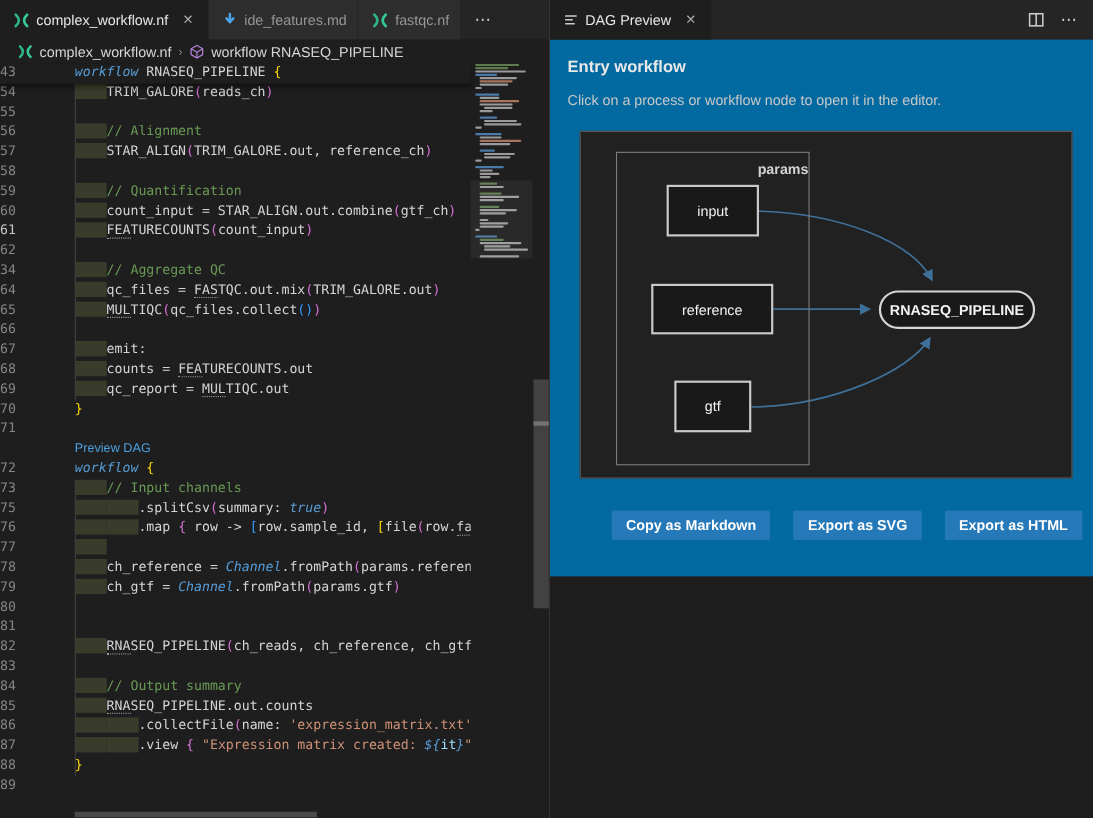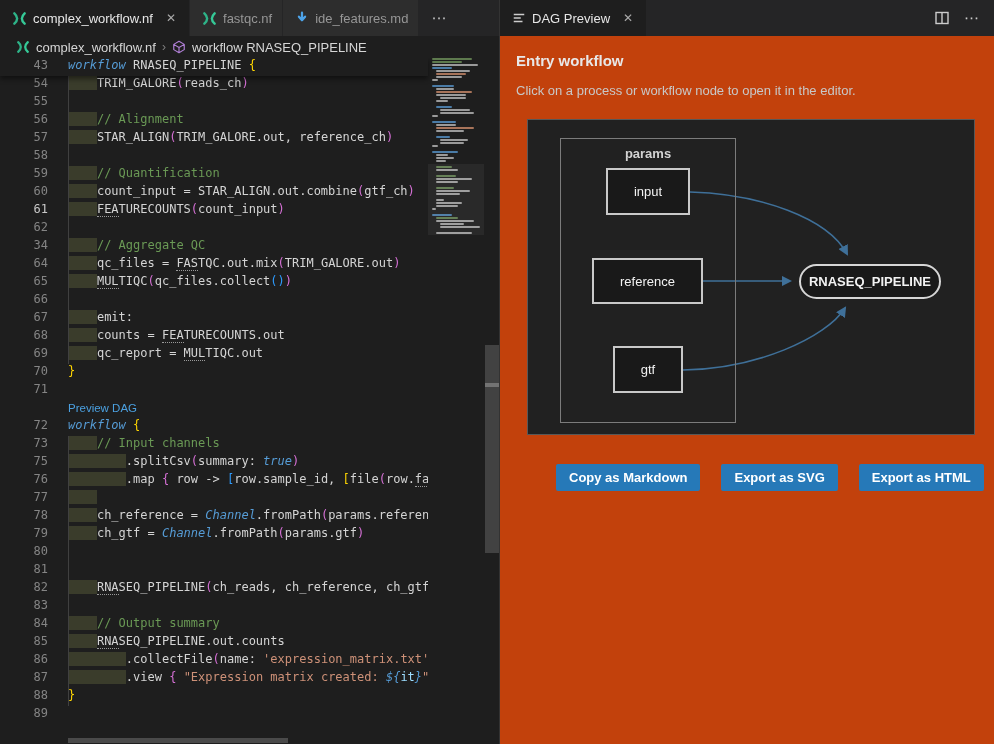--- a/index.html
+++ b/index.html
@@ -14,52 +14,52 @@
   .tabstrip { position:absolute; left:0; top:0; width:100%; height:36px; background:#252526; display:flex; align-items:stretch; }
   .tab { display:flex; align-items:center; gap:6px; padding:0 10px 0 12px; font-size:13px; background:#2d2d2d; color:#969696; border-right:1px solid #252526; cursor:pointer; }
   .tab.active { background:#1e1e1e; color:#e7e7e7; }
   .tab .close { font-size:12px; color:#aaaaaa; margin-left:4px; padding:1px 3px; border-radius:3px; }
   .tab-overflow { display:flex; align-items:center; padding:0 12px; color:#c5c5c5; font-size:15px; letter-spacing:1px; cursor:pointer; }
   .breadcrumb { position:absolute; left:0; top:36px; width:100%; height:22px; background:#1e1e1e; display:flex; align-items:center; gap:6px; padding-left:16px; font-size:13px; color:#d6d6d6; }
   .crumb { display:flex; align-items:center; gap:5px; cursor:pointer; }
   .crumb-sep { color:#7f7f7f; font-size:12px; }
   .code-area { position:absolute; left:0; top:58px; width:500px; height:686px; background:#1e1e1e; overflow:hidden; }
   .code-row { position:relative; display:flex; height:18px; line-height:18px; white-space:pre; }
-  .gutter { width:68px; flex:0 0 68px; padding-right:20px; text-align:right; color:#858585; font:12px "DejaVu Sans Mono", monospace; }
+  .gutter { width:68px; flex:0 0 68px; padding-right:20px; text-align:left; color:#858585; font:12px "DejaVu Sans Mono", monospace; }
   .gutter.cur { color:#c8c8c8; }
   .ctext { flex:0 0 360px; width:360px; overflow:hidden; font:12px "DejaVu Sans Mono", monospace; color:#d4d4d4; }
   .sticky { position:absolute; left:0; top:0; width:428px; background:#1e1e1e; z-index:5; box-shadow:0 3px 5px rgba(0,0,0,.45); }
   .lines { position:absolute; left:0; top:18px; width:428px; }
   .kw { color:#569cd6;font-style:italic; } .cm { color:#6a9955; } .str { color:#ce9178; }
   .b1 { color:#ffd602; } .b2 { color:#d670d6; } .b3 { color:#2e9cff; }
   .v { color:#9cdcfe;text-align:right; } .df { color:#d4d4d4; }
   .ihl { background:#3a3c2b; }
   .hint { border-bottom:1.5px dotted #9a9a9a; }
   .guide { position:absolute; left:68px; width:1px; background:#404040; z-index:1; }
   .codelens { font:11.5px "Liberation Sans", sans-serif; color:#4ba0e0; padding-left:68px; height:18px; line-height:17px; cursor:pointer; }
   .minimap { position:absolute; left:428px; top:0; width:56px; height:640px; background:#1e1e1e; cursor:pointer; }
   .mm-row { height:2px; margin:0 0 1px 0; border-radius:1px; }
   .mm-view { position:absolute; left:0; width:56px; background:rgba(255,255,255,.05); }
   .vscroll { position:absolute; left:485px; top:0; width:14px; height:686px; background:#1e1e1e; }
   .vthumb { position:absolute; left:0; width:14px; background:#424242; cursor:pointer; }
   .vmark { position:absolute; left:0; width:14px; height:4px; background:#737373; }
   .hscroll { position:absolute; left:68px; bottom:1px; height:5px; width:220px; background:#4a4a4a; cursor:pointer; }
   .group-border { position:absolute; left:499px; top:0; width:1px; height:744px; background:#333333; z-index:9; }
   
-  .panel { position:absolute; left:500px; top:0; width:494px; height:744px; background:#c2410c; }
+  .panel { position:absolute; left:500px; top:0; width:494px; height:524px; background:#0369a1; }
   .panel .tabstrip { justify-content:flex-start; }
   .panel-actions { margin-left:auto; display:flex; align-items:center; gap:14px; padding-right:14px; color:#cccccc; }
   .panel-actions .icon-btn { cursor:pointer; display:flex; align-items:center; }
   .panel-body { position:absolute; left:0; top:36px; width:494px; height:708px; }
   .panel-h1 { font-size:15px; font-weight:bold; color:#e8e8e8; margin:16px 0 0 16px; }
   .panel-p { font-size:13px; color:#c8c8c8; margin:14px 0 0 16px; }
   .dag { position:absolute; left:27px; top:83px; width:448px; height:316px; border:1px solid #585858; background:#212121; }
   .dag svg.edges { position:absolute; left:0; top:0; }
   .params-group { position:absolute; left:32px; top:18px; width:176px; height:285px; border:1px solid #7c7c7c; }
-  .params-label { text-align:center; font-size:13px; font-weight:bold; color:#d2d2d2; margin-top:7px; }
+  .params-label { text-align:right; font-size:13px; font-weight:bold; color:#d2d2d2; margin-top:7px; }
   .node { position:absolute; border:2px solid #c9c9c9; background:#191919; color:#f2f2f2; font-size:13px; display:flex; align-items:center; justify-content:center; cursor:pointer; }
   .node-input { left:78px; top:48px; width:84px; height:47px; }
   .node-reference { left:64px; top:138px; width:111px; height:46px; }
   .node-gtf { left:85px; top:226px; width:70px; height:47px; }
   .node-pill { left:271px; top:144px; width:142px; height:35px; border-radius:18px; border-color:#d6d6d6; font-weight:bold; }
   .btn-row { position:absolute; left:56px; top:428px; display:flex; gap:21px; }
   .btn { background:#2679b8; color:#ffffff; border:none; font-family:"Liberation Sans",sans-serif; font-size:13px; font-weight:bold; padding:6px 13px; border-radius:2px; cursor:pointer; }
 </style>
 </head>
 <body>
@@ -71,31 +71,31 @@
     <div class="tabstrip">
       <div class="tab active">
         <svg width="15" height="15" viewBox="0 0 16 16">
           <path d="M2.5 2.5 Q8.5 8 2.5 13.5" fill="none" stroke="#2eb388" stroke-width="2.6" stroke-linecap="round"></path>
           <path d="M13.5 2.5 Q7.5 8 13.5 13.5" fill="none" stroke="#35c997" stroke-width="2.6" stroke-linecap="round"></path>
         </svg>
         <span>complex_workflow.nf</span>
         <span class="close">✕</span>
       </div>
       <div class="tab">
+        <svg width="14" height="14" viewBox="0 0 16 16">
+          <path d="M8 2 v7 M4.5 6.5 L8 10.5 L11.5 6.5" fill="none" stroke="#4da3e8" stroke-width="2.6" stroke-linecap="round" stroke-linejoin="round"></path>
+        </svg>
+        <span>ide_features.md</span>
+      </div>
+      <div class="tab">
         <svg width="15" height="15" viewBox="0 0 16 16">
           <path d="M2.5 2.5 Q8.5 8 2.5 13.5" fill="none" stroke="#2eb388" stroke-width="2.6" stroke-linecap="round"></path>
           <path d="M13.5 2.5 Q7.5 8 13.5 13.5" fill="none" stroke="#35c997" stroke-width="2.6" stroke-linecap="round"></path>
         </svg>
         <span>fastqc.nf</span>
-      </div>
-      <div class="tab">
-        <svg width="14" height="14" viewBox="0 0 16 16">
-          <path d="M8 2 v7 M4.5 6.5 L8 10.5 L11.5 6.5" fill="none" stroke="#4da3e8" stroke-width="2.6" stroke-linecap="round" stroke-linejoin="round"></path>
-        </svg>
-        <span>ide_features.md</span>
       </div>
       <div class="tab-overflow">⋯</div>
     </div>
 
     <div class="breadcrumb">
       <svg width="14" height="14" viewBox="0 0 16 16">
         <path d="M2.5 2.5 Q8.5 8 2.5 13.5" fill="none" stroke="#2eb388" stroke-width="2.6" stroke-linecap="round"></path>
         <path d="M13.5 2.5 Q7.5 8 13.5 13.5" fill="none" stroke="#35c997" stroke-width="2.6" stroke-linecap="round"></path>
       </svg>
       <span class="crumb">complex_workflow.nf</span>

